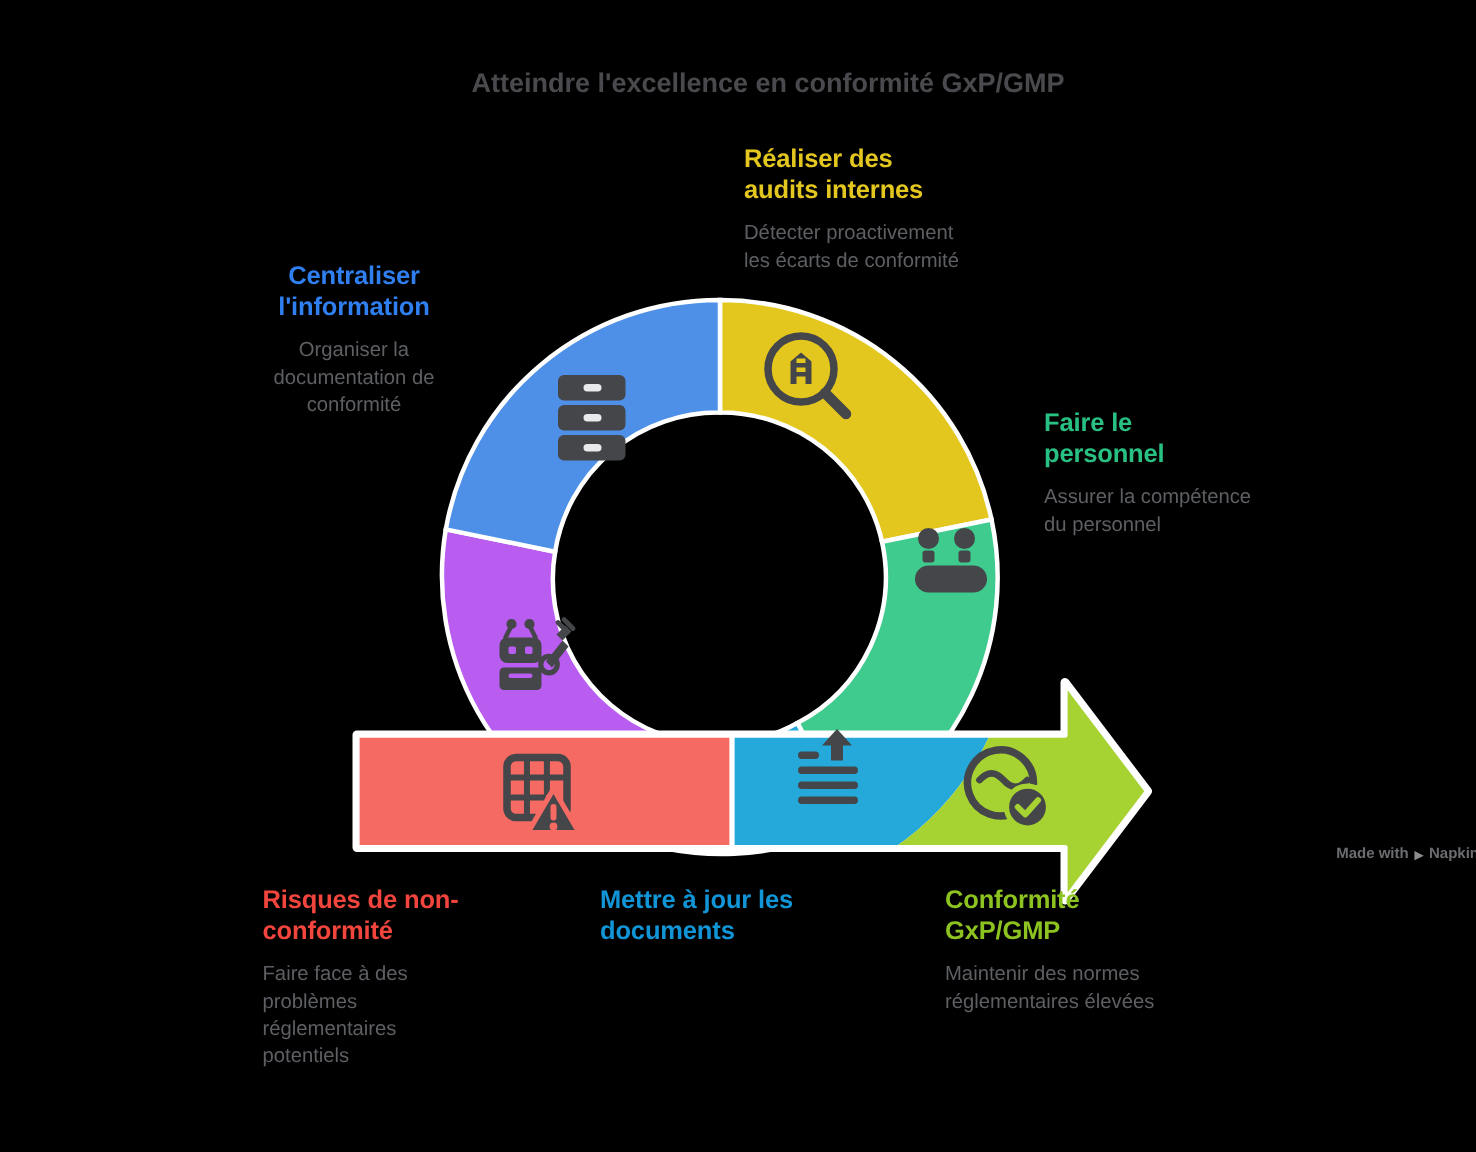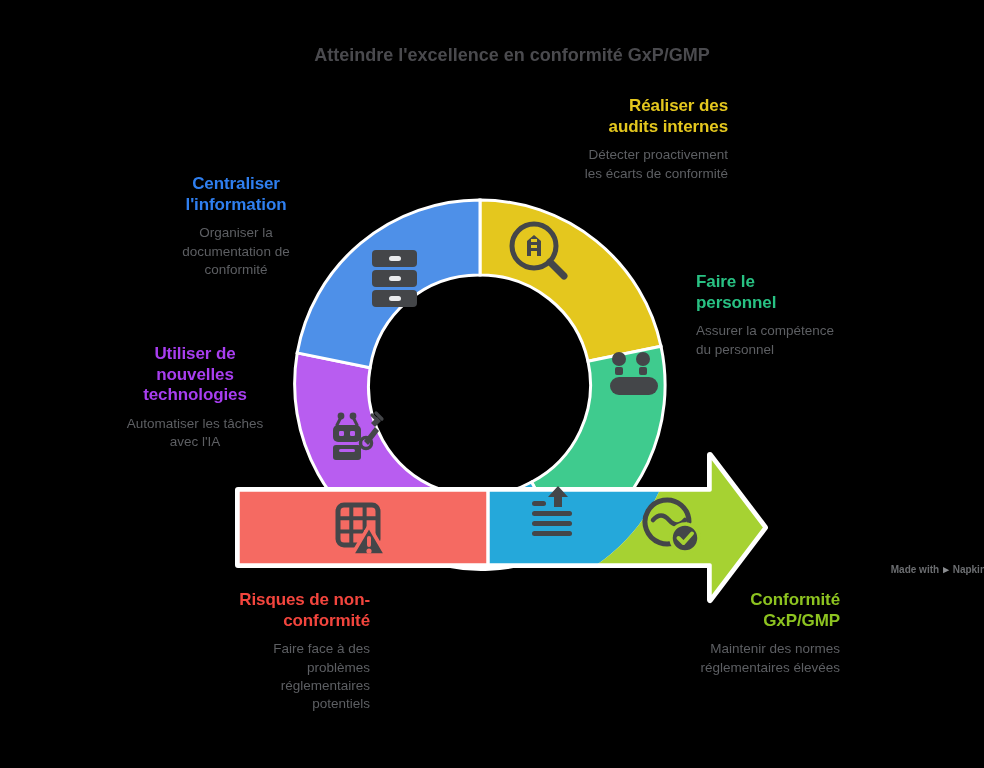--- a/index.html
+++ b/index.html
@@ -41,21 +41,21 @@
     display: block;
   }
   .lbl .desc {
     font-size: 13.5px;
     color: #5d5f63;
     display: block;
     line-height: 1.35;
   }
   .t-right { text-align: center; }
   .t-left  { text-align: left; }
-  .t-center{ text-align: right; }
+  .t-center{ text-align: left; }
 
   #title-main {
     position: absolute;
     left: 0;
     top: 45px;
     width: 984px;
     text-align: center;
     font-size: 18px;
     font-weight: bold;
     color: #4a4a4e;
@@ -237,31 +237,20 @@
       <span>Centraliser</span><br>
       <span>l'information</span>
     </span>
     <span class="desc">
       <span>Organiser la</span><br>
       <span>documentation de</span><br>
       <span>conformité</span>
     </span>
   </div>
 
-  <div class="lbl t-right" style="left:85px; top:344px; width:180px;">
-    <span class="title" style="color:#a83ef0;">
-      <span>Utiliser de</span><br>
-      <span>nouvelles</span><br>
-      <span>technologies</span>
-    </span>
-    <span class="desc">
-      <span>Automatiser les tâches</span><br>
-      <span>avec l'IA</span>
-    </span>
-  </div>
 
   <div class="lbl t-left" style="left:676px; top:272px; width:210px;">
     <span class="title" style="color:#28c183;">
       <span>Faire le</span><br>
       <span>personnel</span>
     </span>
     <span class="desc">
       <span>Assurer la compétence</span><br>
       <span>du personnel</span>
     </span>
@@ -274,20 +263,24 @@
     </span>
     <span class="desc">
       <span>Faire face à des</span><br>
       <span>problèmes</span><br>
       <span>réglementaires</span><br>
       <span>potentiels</span>
     </span>
   </div>
 
   <div class="lbl t-center" style="left:380px; top:590px; width:200px;">
+    <span class="title" style="color:#1295d6;">
+      <span>Mettre à jour les</span><br>
+      <span>documents</span>
+    </span>
   </div>
 
   <div class="lbl t-center" style="left:610px; top:590px; width:210px;">
     <span class="title" style="color:#8dc320;">
       <span>Conformité</span><br>
       <span>GxP/GMP</span>
     </span>
     <span class="desc">
       <span>Maintenir des normes</span><br>
       <span>réglementaires élevées</span>

